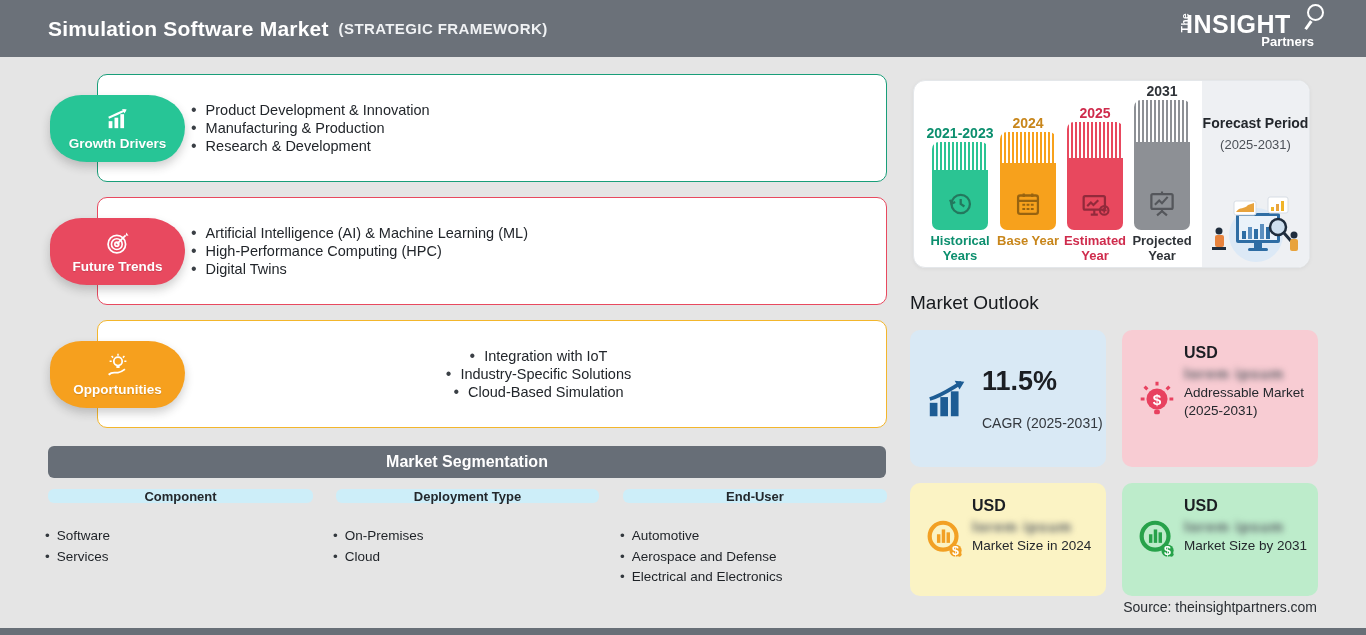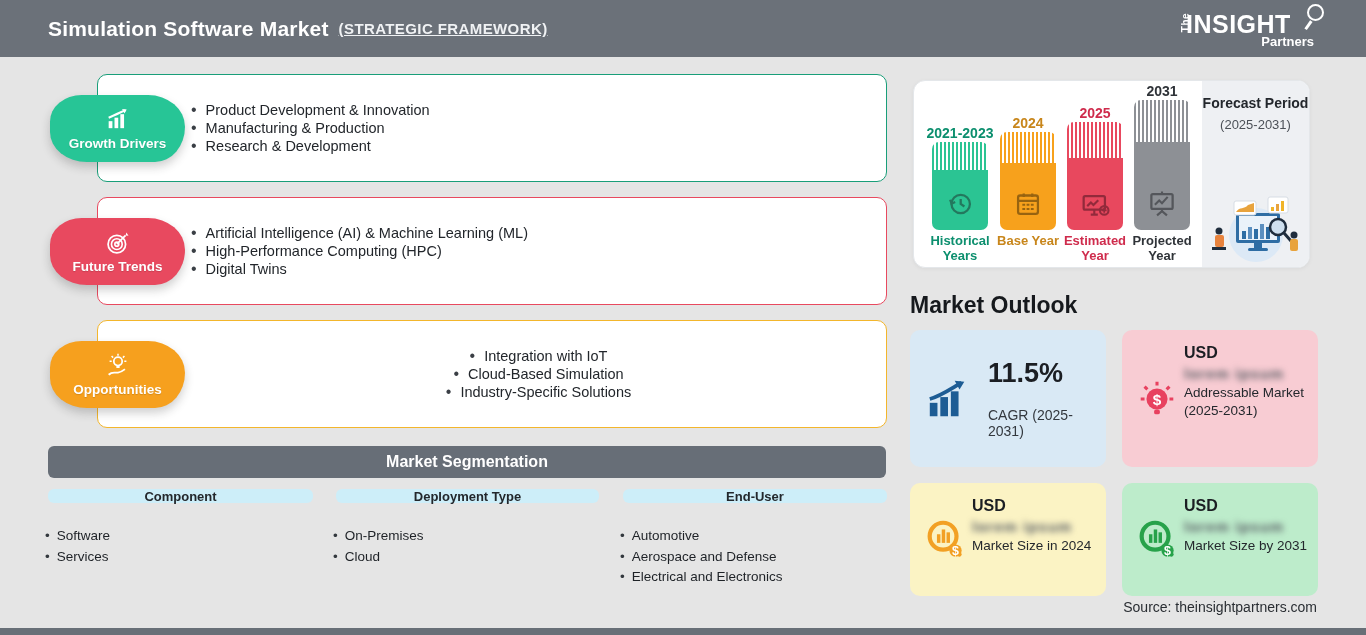--- a/index.html
+++ b/index.html
@@ -4,21 +4,21 @@
 <style>
   * { margin:0; padding:0; box-sizing:border-box; }
   html,body { background:#fff; }
   body { font-family:"Liberation Sans", sans-serif; }
   #app { position:relative; width:1366px; height:635px; background:#e5e5e5; overflow:hidden; }
 
   
   .header { position:absolute; left:0; top:0; width:1366px; height:57px; background:#6b7179; display:flex; align-items:center; }
   .header-title-wrap { position:absolute; left:48px; top:0; height:57px; display:flex; align-items:center; gap:10px; }
   .header-title { color:#fff; font-size:21px; font-weight:bold; letter-spacing:.2px; }
-  .header-subtitle { color:#f0f2f4; font-size:15px; font-weight:bold; letter-spacing:.4px;text-decoration:underline; }
+  .header-subtitle { color:#f0f2f4; font-size:15px; font-weight:bold; letter-spacing:.4px; }
 
   
   .logo { position:absolute; right:58px; top:8px; width:130px; height:42px; color:#fff; }
   .logo-the { position:absolute; left:-2px; top:9px; font-size:10px; font-weight:bold; transform:rotate(-90deg); transform-origin:center; letter-spacing:.5px; }
   .logo-insight { position:absolute; left:8px; top:2px; font-size:25px; font-weight:bold; letter-spacing:.5px; }
   .logo-partners { position:absolute; right:-6px; top:26px; font-size:13px; font-weight:bold; }
   .logo-lens { position:absolute; right:-16px; top:-4px; width:17px; height:17px; border:2.5px solid #fff; border-radius:50%; }
   .logo-lens-handle { position:absolute; right:-1px; top:12px; width:2.5px; height:10px; background:#fff; transform:rotate(35deg); }
 
   
@@ -72,28 +72,28 @@
   .ty3 { left:153px; top:24px; width:56px; color:#cf2b4c; }
   .ty4 { left:220px; top:2px;  width:56px; color:#2f3338; }
   .tbar-caption { position:absolute; top:152px; width:72px; text-align:center; font-size:13px; font-weight:bold; line-height:15px; }
   .tc1 { left:10px;  color:#0c8f6e; }
   .tc2 { left:78px;  color:#c8861b; }
   .tc3 { left:145px; color:#cf2b4c; }
   .tc4 { left:212px; color:#2f3338; }
   .bar-glyph { width:34px; height:34px; opacity:.55; }
 
   .forecast { position:absolute; right:0; top:0; width:107px; height:186px; background:#eef0f3; border-radius:0 11px 11px 0; text-align:center; padding-top:14px; }
-  .forecast-title { font-size:14px; font-weight:bold; color:#23272c; line-height:17px; }
+  .forecast-title { font-size:14px; font-weight:bold; color:#23272c; line-height:17px;margin-top:20px; }
   .forecast-range { font-size:13px; color:#4c5158; margin-top:5px; }
   .forecast-illustration { position:absolute; left:4px; bottom:4px; width:99px; height:76px; }
 
   
-  .outlook-title { position:absolute; left:910px; top:292px; font-size:23px; font-weight:bold; color:#16191d; }
+  .outlook-title { position:absolute; left:910px; top:292px; font-size:19px; font-weight:normal; color:#16191d; }
   .ocard { position:absolute; border-radius:10px; }
-  .oc1 { left:910px;  top:330px; width:196px; height:137px; background:#d9e9f5; display:flex; align-items:center; padding-left:14px; gap:16px; }
+  .oc1 { left:910px;  top:330px; width:196px; height:137px; background:#d9e9f5; display:flex; align-items:center; padding-left:14px; gap:10px; }
   .oc2 { left:1122px; top:330px; width:196px; height:137px; background:#f8ccd3; }
   .oc3 { left:910px;  top:483px; width:196px; height:113px; background:#fbf3c4; }
   .oc4 { left:1122px; top:483px; width:196px; height:113px; background:#bdeccb; }
   .oc-value { font-size:27px; font-weight:bold; color:#1b1e23; }
   .oc-sub { font-size:14px; color:#33383e; margin-top:18px; }
   .oc-icon-left { position:absolute; left:12px; top:50%; transform:translateY(-50%); width:46px; height:46px; }
   .oc-text { position:absolute; left:62px; top:14px; right:10px; }
   .oc-currency { font-size:16px; font-weight:bold; color:#1b1e23; }
   .oc-blur { font-size:15px; font-weight:bold; color:#565b62; filter:blur(3px); margin:3px 0 2px; letter-spacing:1px; }
   .oc-label { font-size:13.5px; color:#24282d; line-height:18px; }
@@ -149,22 +149,22 @@
       <circle cx="11" cy="13" r="4.6" stroke="#fff" stroke-width="1.4" fill="none"></circle>
       <circle cx="11" cy="13" r="1.7" stroke="#fff" stroke-width="1.4" fill="none"></circle>
       <path d="M11 13 L18.5 5.5" stroke="#fff" stroke-width="1.5"></path>
       <path d="M18.5 5.5 L21 5.8 L19.2 3 Z" fill="#fff"></path>
     </svg>
     <span class="badge-label">Future Trends</span>
   </div>
 
   <div class="fbox fbox-3">
     <div class="fitem">Integration with IoT</div>
+    <div class="fitem">Industry-Specific Solutions</div>
     <div class="fitem">Cloud-Based Simulation</div>
-    <div class="fitem">Industry-Specific Solutions</div>
   </div>
   <div class="badge badge-3">
     <svg class="badge-icon" viewBox="0 0 24 24">
       <circle cx="12" cy="8" r="3.6" stroke="#fff" stroke-width="1.5" fill="none"></circle>
       <rect x="10.6" y="11.5" width="2.8" height="2.2" fill="#fff"></rect>
       <path d="M12 1.5 v1.8 M6.5 3.5 l1.3 1.3 M17.5 3.5 l-1.3 1.3 M4.8 8 h1.8 M17.4 8 h1.8" stroke="#fff" stroke-width="1.3"></path>
       <path d="M4 19.5 c3-3 5-1.5 8-1.8 c2.5-.3 4-1.5 6-3" stroke="#fff" stroke-width="1.6" fill="none"></path>
     </svg>
     <span class="badge-label">Opportunities</span>
   </div>

